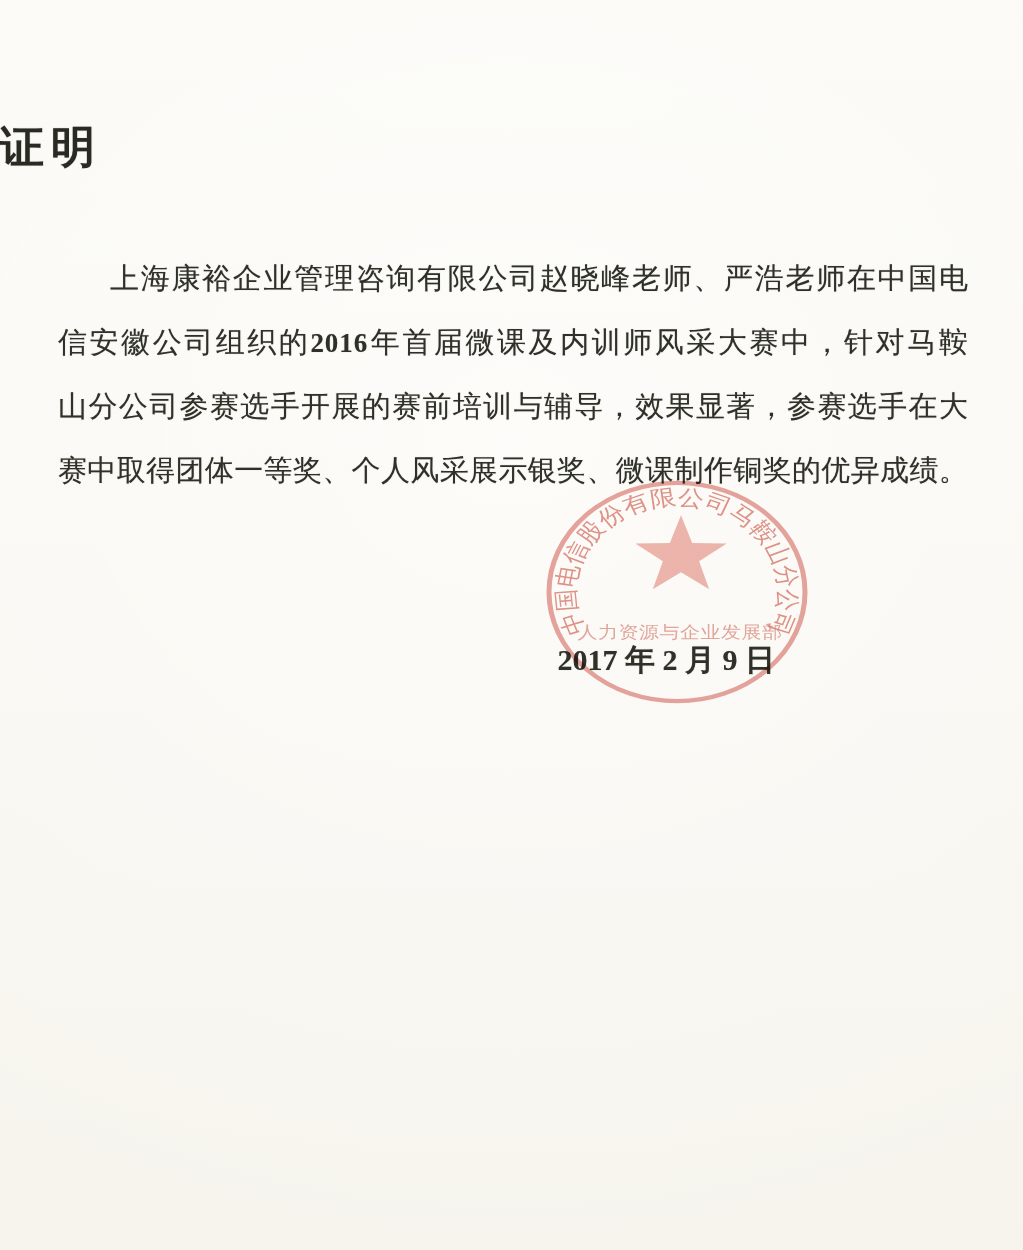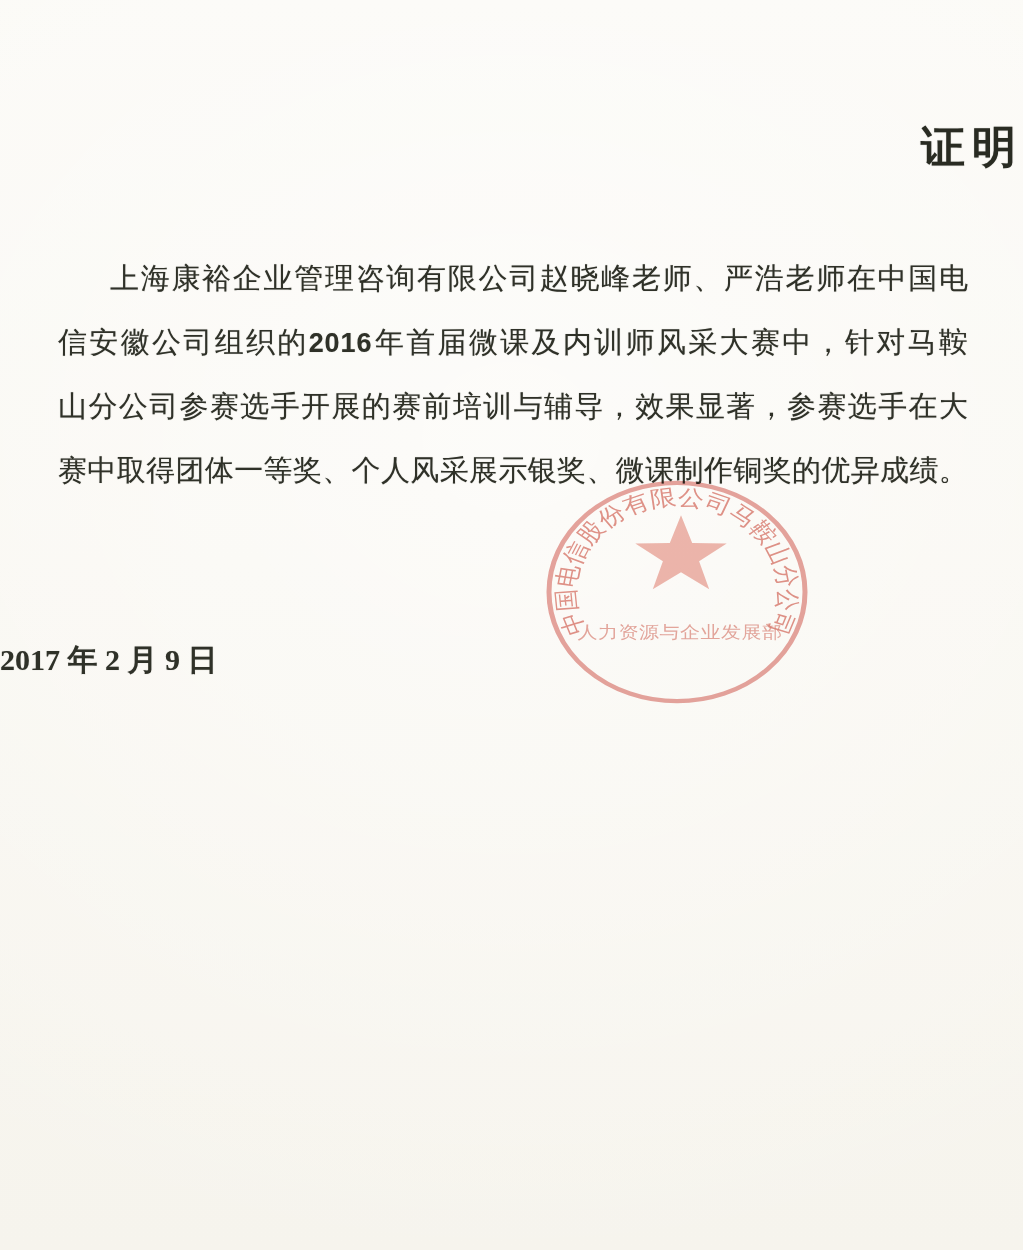--- a/index.html
+++ b/index.html
@@ -11,53 +11,54 @@
   .page {
     position: relative;
     width: 1023px; height: 1250px;
     background:
       radial-gradient(ellipse 130% 90% at 50% 35%, rgba(255,255,255,0.55), rgba(255,255,255,0) 75%),
       linear-gradient(180deg, #fbfaf6 0%, #f9f7f1 45%, #f6f4ed 100%);
     color: #2f3128;
   }
   .title {
     position: absolute; top: 118px; left: 0; right: 0;
-    text-align: right;
+    text-align: left;
     font-size: 44px; font-weight: 600;
     letter-spacing: 7px;
     color: #292b22;
     text-shadow: 0 0 1px rgba(41,43,34,0.4);
   }
   .para {
     position: absolute; top: 247px; left: 58px; width: 910px;
   }
   .line {
     height: 64px;
     display: flex; justify-content: space-between; align-items: center;
     font-size: 29px;
     box-sizing: border-box;
     text-shadow: 0 0 1px rgba(43,46,36,0.35);
     white-space: nowrap;
   }
   .line.indent { padding-left: 52px; }
   .num {
-    font-family: Liberation Sans, sans-serif;
+    font-family: Liberation Serif, serif;
     font-size: 0.93em;
     font-weight: 600;
     letter-spacing: 1px;
   }
   .sig {
     position: absolute; top: 577px; left: 0; right: 58px;
     text-align: right;
     font-size: 31px;
     letter-spacing: 0.5px;
     text-shadow: 0 0 1px rgba(43,46,36,0.35);
   }
   .date {
     position: absolute; top: 640px; left: 0; right: 248px;
+    text-align: right;
     font-size: 30px;
     font-weight: 600;
     text-shadow: 0 0 1px rgba(43,46,36,0.3);
   }
   .stamp {
     position: absolute;
     left: 527px; top: 464px;
     width: 300px; height: 256px;
     mix-blend-mode: multiply;
     filter: blur(0.6px);

